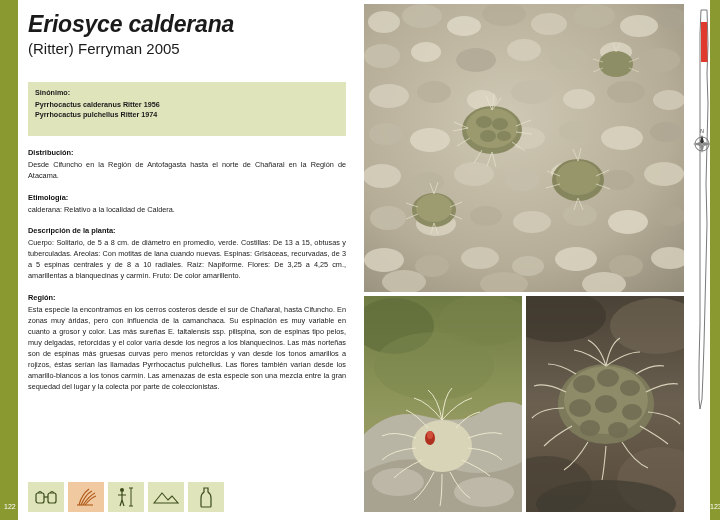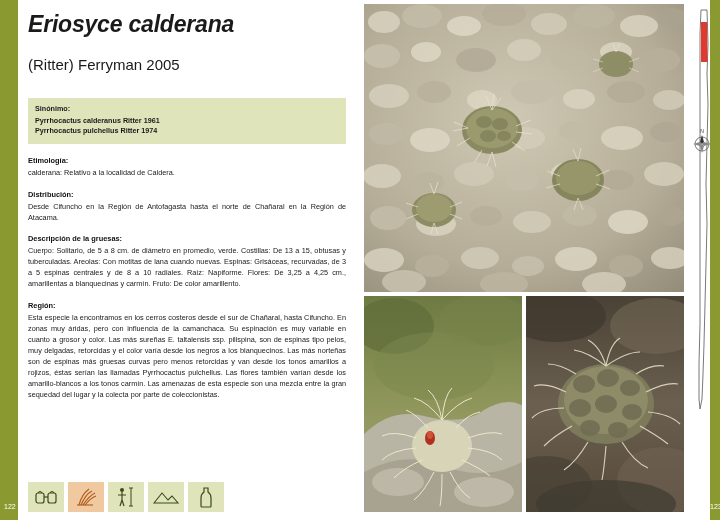--- a/index.html
+++ b/index.html
@@ -38,31 +38,31 @@
     left: 28px; top: 12px;
     width: 318px;
   }
   .title {
     font-size: 23px;
     font-weight: bold;
     font-style: italic;
     color: #1a1a1a;
     letter-spacing: -0.2px;
     line-height: 1.1;
-    margin: 0 0 20px 0;
+    margin: 0 0 4px 0;
   }
   .subtitle {
     font-size: 15px;
     color: #1a1a1a;
     margin: 0 0 24px 0;
     line-height: 1.1;
   }
   .syn-box {
     background: #dfe4bb;
-    padding: 6px 7px 7px 7px;
+    padding: 6px 7px 15px 7px;
     margin-bottom: 12px;
   }
   .syn-title {
     font-size: 7.2px;
     font-weight: bold;
     color: #1a1a1a;
     margin-bottom: 3px;
   }
   .syn-item {
     font-size: 7.2px;
@@ -168,36 +168,36 @@
   <div class="left-page">
     <div class="left-band"></div>
     <div class="page-num-left">122</div>
 
     <div class="content">
       <div class="title">Eriosyce calderana</div>
       <div class="subtitle">(Ritter) Ferryman 2005</div>
 
       <div class="syn-box">
         <div class="syn-title">Sinónimo:</div>
-        <div class="syn-item">Pyrrhocactus calderanus Ritter 1961</div>
+        <div class="syn-item">Pyrrhocactus calderanus Ritter 1956</div>
         <div class="syn-item">Pyrrhocactus pulchellus Ritter 1974</div>
+      </div>
+
+      <div class="sec">
+        <div class="sec-head">Distribución:</div>
+        <div class="sec-body">Desde Cifuncho en la Región de Antofagasta hasta el norte de Chañaral en la Región de Atacama.</div>
       </div>
 
       <div class="sec">
         <div class="sec-head">Etimología:</div>
         <div class="sec-body">calderana: Relativo a la localidad de Caldera.</div>
       </div>
 
       <div class="sec">
-        <div class="sec-head">Distribución:</div>
-        <div class="sec-body">Desde Cifuncho en la Región de Antofagasta hasta el norte de Chañaral en la Región de Atacama.</div>
-      </div>
-
-      <div class="sec">
-        <div class="sec-head">Descripción de la gruesas:</div>
+        <div class="sec-head">Descripción de la planta:</div>
         <div class="sec-body">Cuerpo: Solitario, de 5 a 8 cm. de diámetro en promedio, verde. Costillas: De 13 a 15, obtusas y tuberculadas. Areolas: Con motitas de lana cuando nuevas. Espinas: Grisáceas, recurvadas, de 3 a 5 espinas centrales y de 8 a 10 radiales. Raíz: Napiforme. Flores: De 3,25 a 4,25 cm., amarillentas a blanquecinas y carmín. Fruto: De color amarillento.</div>
       </div>
 
       <div class="sec">
         <div class="sec-head">Región:</div>
         <div class="sec-body">Esta especie la encontramos en los cerros costeros desde el sur de Chañaral, hasta Cifuncho. En zonas muy áridas, pero con influencia de la camanchaca. Su espinación es muy variable en cuanto a grosor y color. Las más sureñas E. taltalensis ssp. pilispina, son de espinas tipo pelos, muy delgadas, retorcidas y el color varía desde los negros a los blanquecinos. Las más norteñas son de espinas más gruesas curvas pero menos retorcidas y van desde los tonos amarillos a rojizos, éstas serían las llamadas Pyrrhocactus pulchellus. Las flores también varían desde los amarillo-blancos a los tonos carmín. Las amenazas de esta especie son una mezcla entre la gran sequedad del lugar y la colecta por parte de coleccionistas.</div>
       </div>
     </div>
 
     <div class="icon-strip">

